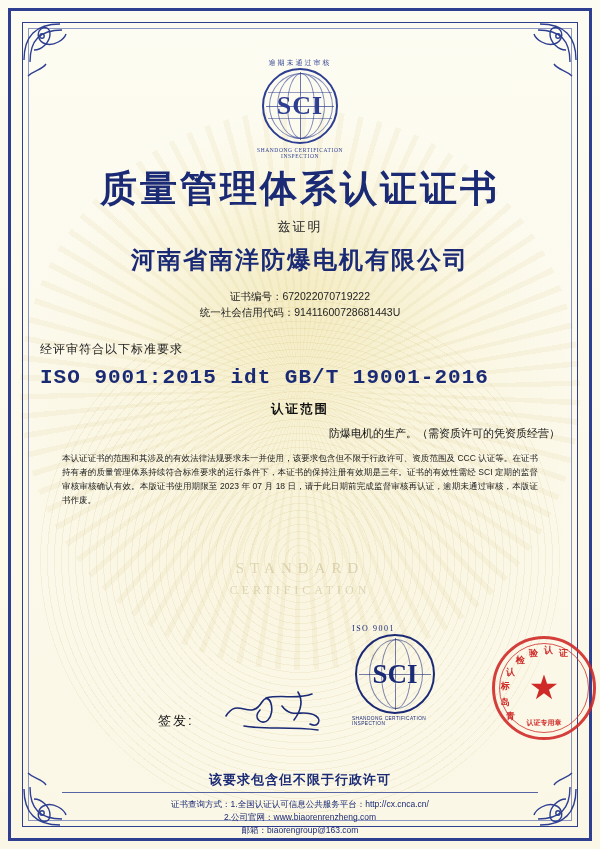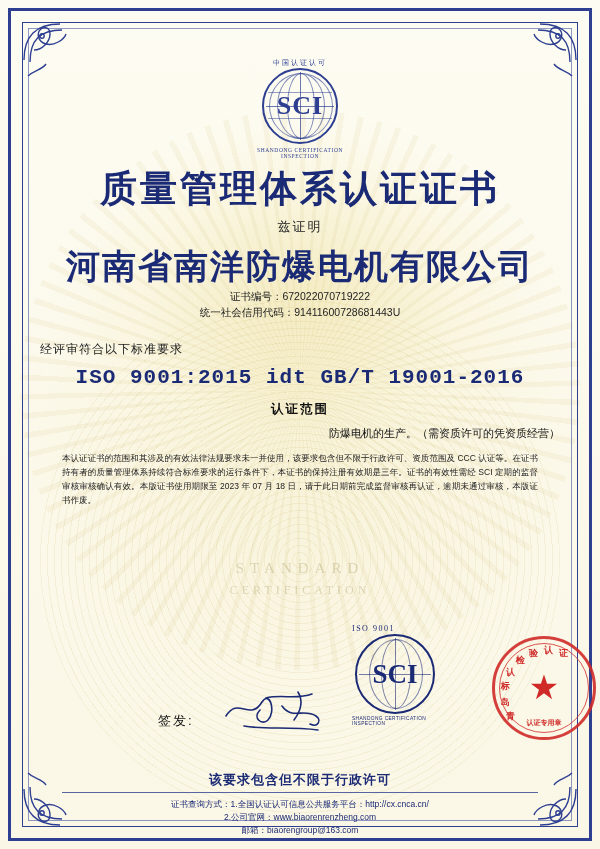--- a/index.html
+++ b/index.html
@@ -66,26 +66,26 @@
   .emblem .tiny-bot{font-size:5.5px;color:#2e3f92;letter-spacing:.6px;margin-top:3px;font-family:"Liberation Serif",serif;}
 
   .title{
     position:absolute;left:0;right:0;top:128px;text-align:center;
     font-family:"Liberation Serif","DejaVu Serif",serif;font-weight:bold;
     font-size:37px;letter-spacing:3px;color:#1b2a75;
   }
   .subtitle{position:absolute;left:0;right:0;top:182px;text-align:center;font-size:13px;color:#222;letter-spacing:2px;}
   .company{
     position:absolute;left:0;right:0;top:208px;text-align:center;
-    font-family:Liberation Mono, monospace;font-weight:bold;font-size:34px;color:#1b2a75;letter-spacing:2px;
+    font-family:Liberation Mono, monospace;font-weight:bold;font-size:24px;color:#1b2a75;letter-spacing:2px;
   }
   .meta{position:absolute;left:0;right:0;top:252px;text-align:center;font-size:10.5px;color:#222;line-height:16px;}
   .standard-lead{position:absolute;left:0;right:0;top:305px;text-align:left;font-size:12px;color:#222;letter-spacing:1px;}
   .standard{
-    position:absolute;left:0;right:0;top:330px;text-align:center;
+    position:absolute;left:0;right:0;top:330px;text-align:left;
     font-family:"Liberation Mono","DejaVu Sans Mono",monospace;font-weight:bold;
     font-size:21px;color:#1b2a75;letter-spacing:1px;
   }
   .scope-title{position:absolute;left:0;right:0;top:365px;text-align:center;font-size:12.5px;font-weight:bold;color:#111;letter-spacing:2px;}
   .scope-text{position:absolute;left:0;right:0;top:390px;text-align:right;font-size:11px;color:#111;}
   .legal{
     position:absolute;left:22px;right:22px;top:415px;text-align:justify;
     font-size:8.5px;line-height:14px;color:#222;
   }
   .valid{
@@ -174,21 +174,21 @@
       <path d="M10 42 C10 20 20 10 42 10"></path>
       <path d="M14 30 C22 30 30 22 30 14 C30 8 25 6 21 9 C16 13 18 22 26 24 C34 26 44 20 46 14"></path>
       <path d="M8 56 C14 50 22 50 26 44"></path>
       <circle cx="22" cy="16" r="2.2"></circle>
     </svg>
   </div>
 
   <div class="content">
 
     <div class="emblem">
-      <div class="tiny-top">中国认证认可</div>
+      <div class="tiny-top">逾期未通过审核</div>
       <div class="globe">
         <span class="m1"></span>
           <span class="m2"></span>
           <span class="m3"></span>
         <span class="lat1"></span>
           <span class="lat2"></span>
         <span class="sci">SCI</span>
       </div>
       <div class="tiny-bot">SHANDONG CERTIFICATION INSPECTION</div>
     </div>

